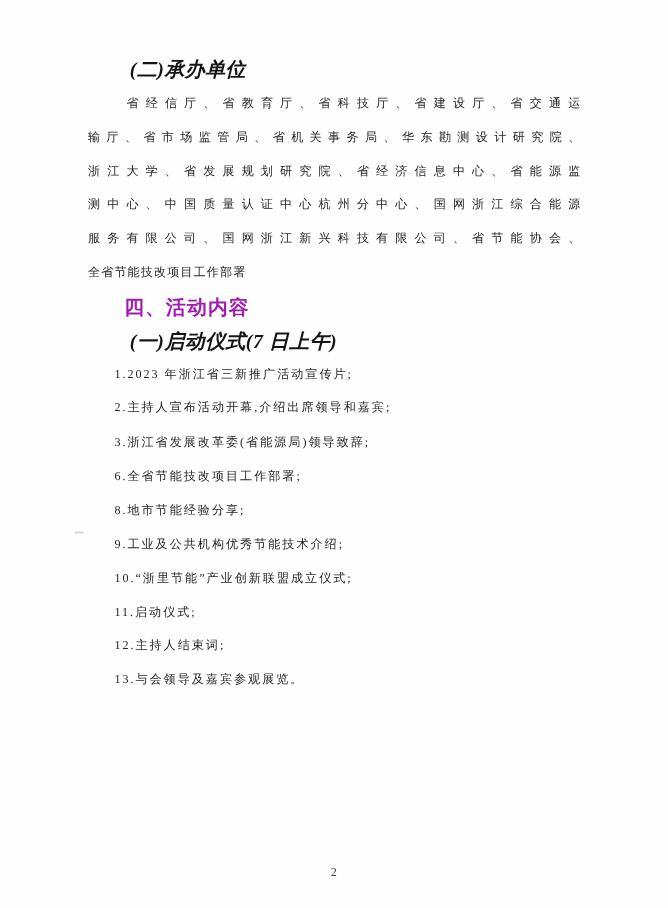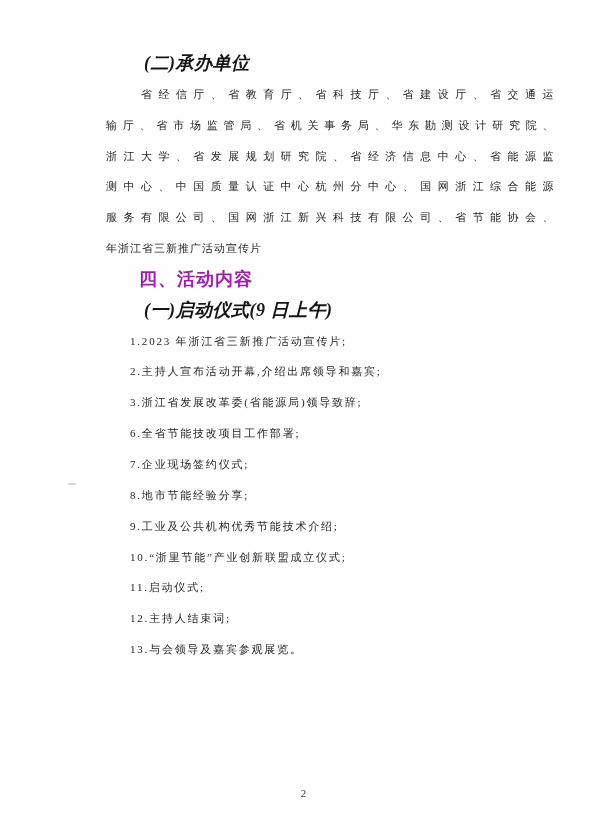--- a/index.html
+++ b/index.html
@@ -6,21 +6,21 @@
   html, body { width: 607px; height: 825px; }
   body {
     position: relative;
     background: #fefefe;
     color: #1f1f1f;
     font-family: "Liberation Serif", "DejaVu Serif", serif;
     overflow: hidden;
   }
   .content {
     position: absolute;
-    left: 106px;
+    left: 80px;
     top: 48px;
     width: 447px;
   }
   .line {
     height: 30.85px;
     line-height: 30.85px;
     font-size: 11px;
     white-space: nowrap;
   }
   
@@ -80,30 +80,29 @@
 
 <div class="content">
 
   <div class="line h-kai">(二)承办单位</div>
 
   <div class="line jfull indent">省经信厅、省教育厅、省科技厅、省建设厅、省交通运</div>
   <div class="line jfull">输厅、省市场监管局、省机关事务局、华东勘测设计研究院、</div>
   <div class="line jfull">浙江大学、省发展规划研究院、省经济信息中心、省能源监</div>
   <div class="line jfull">测中心、中国质量认证中心杭州分中心、国网浙江综合能源</div>
   <div class="line jfull">服务有限公司、国网浙江新兴科技有限公司、省节能协会、</div>
-  <div class="line body-left">年浙江省三新推广活动宣传片</div>
+  <div class="line body-left">全省节能技改项目工作部署</div>
 
   <div class="line h-hei">四、活动内容</div>
-  <div class="line h-kai">(一)启动仪式(9 日上午)</div>
+  <div class="line h-kai">(一)启动仪式(7 日上午)</div>
 
   <div class="line agenda">1.2023 年浙江省三新推广活动宣传片;</div>
   <div class="line agenda">2.主持人宣布活动开幕,介绍出席领导和嘉宾;</div>
   <div class="line agenda">3.浙江省发展改革委(省能源局)领导致辞;</div>
   <div class="line agenda">6.全省节能技改项目工作部署;</div>
-  <div class="line agenda">7.企业现场签约仪式;</div>
   <div class="line agenda">8.地市节能经验分享;</div>
   <div class="line agenda">9.工业及公共机构优秀节能技术介绍;</div>
   <div class="line agenda">10.“浙里节能”产业创新联盟成立仪式;</div>
   <div class="line agenda">11.启动仪式;</div>
   <div class="line agenda">12.主持人结束词;</div>
   <div class="line agenda">13.与会领导及嘉宾参观展览。</div>
 
 </div>
 
 <div class="artifact"></div>

